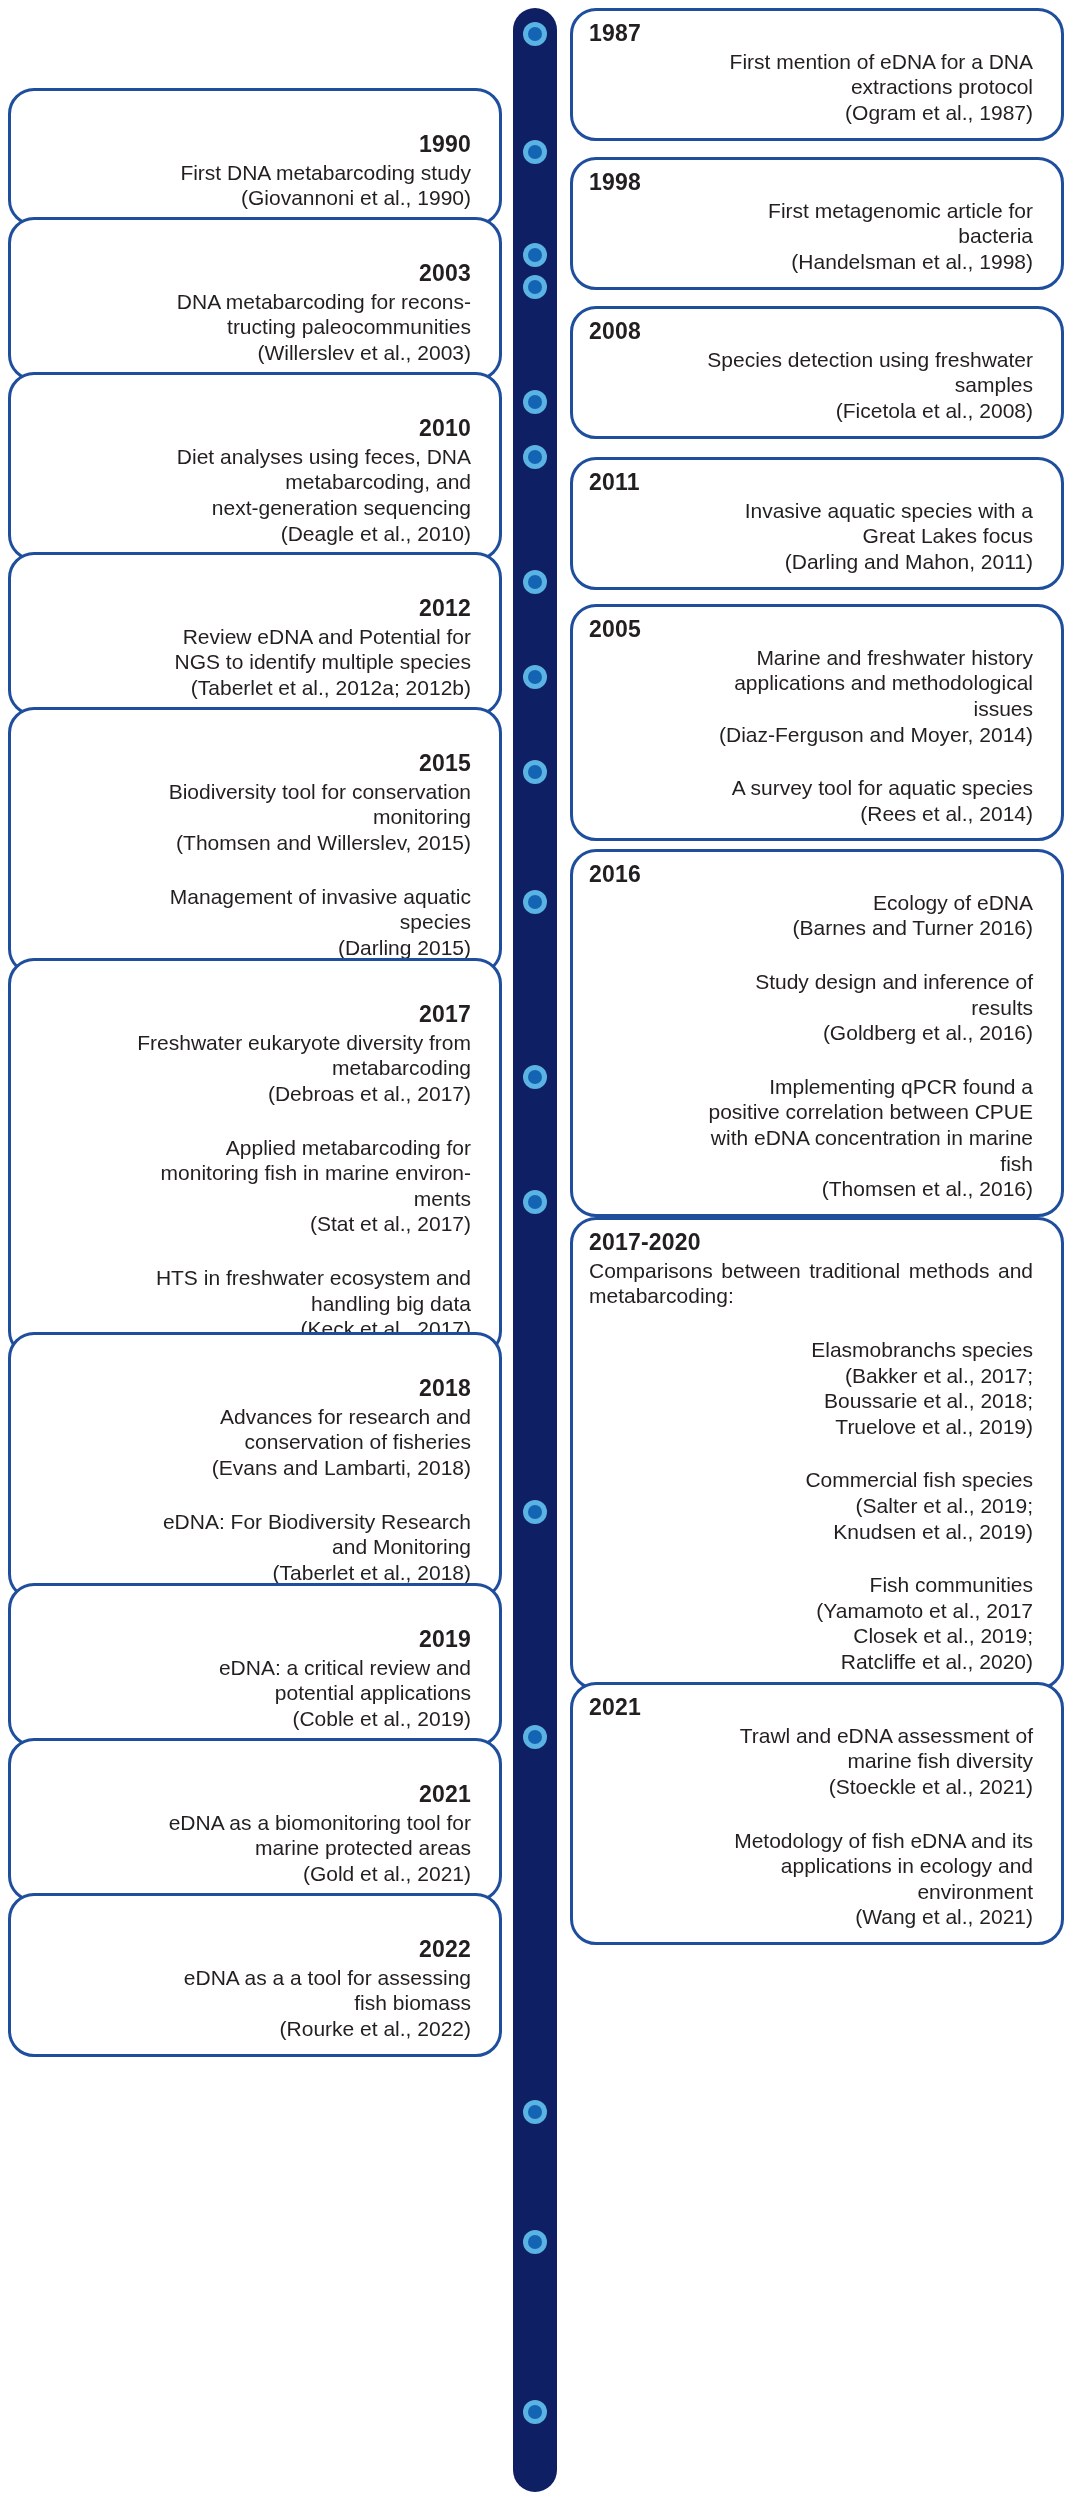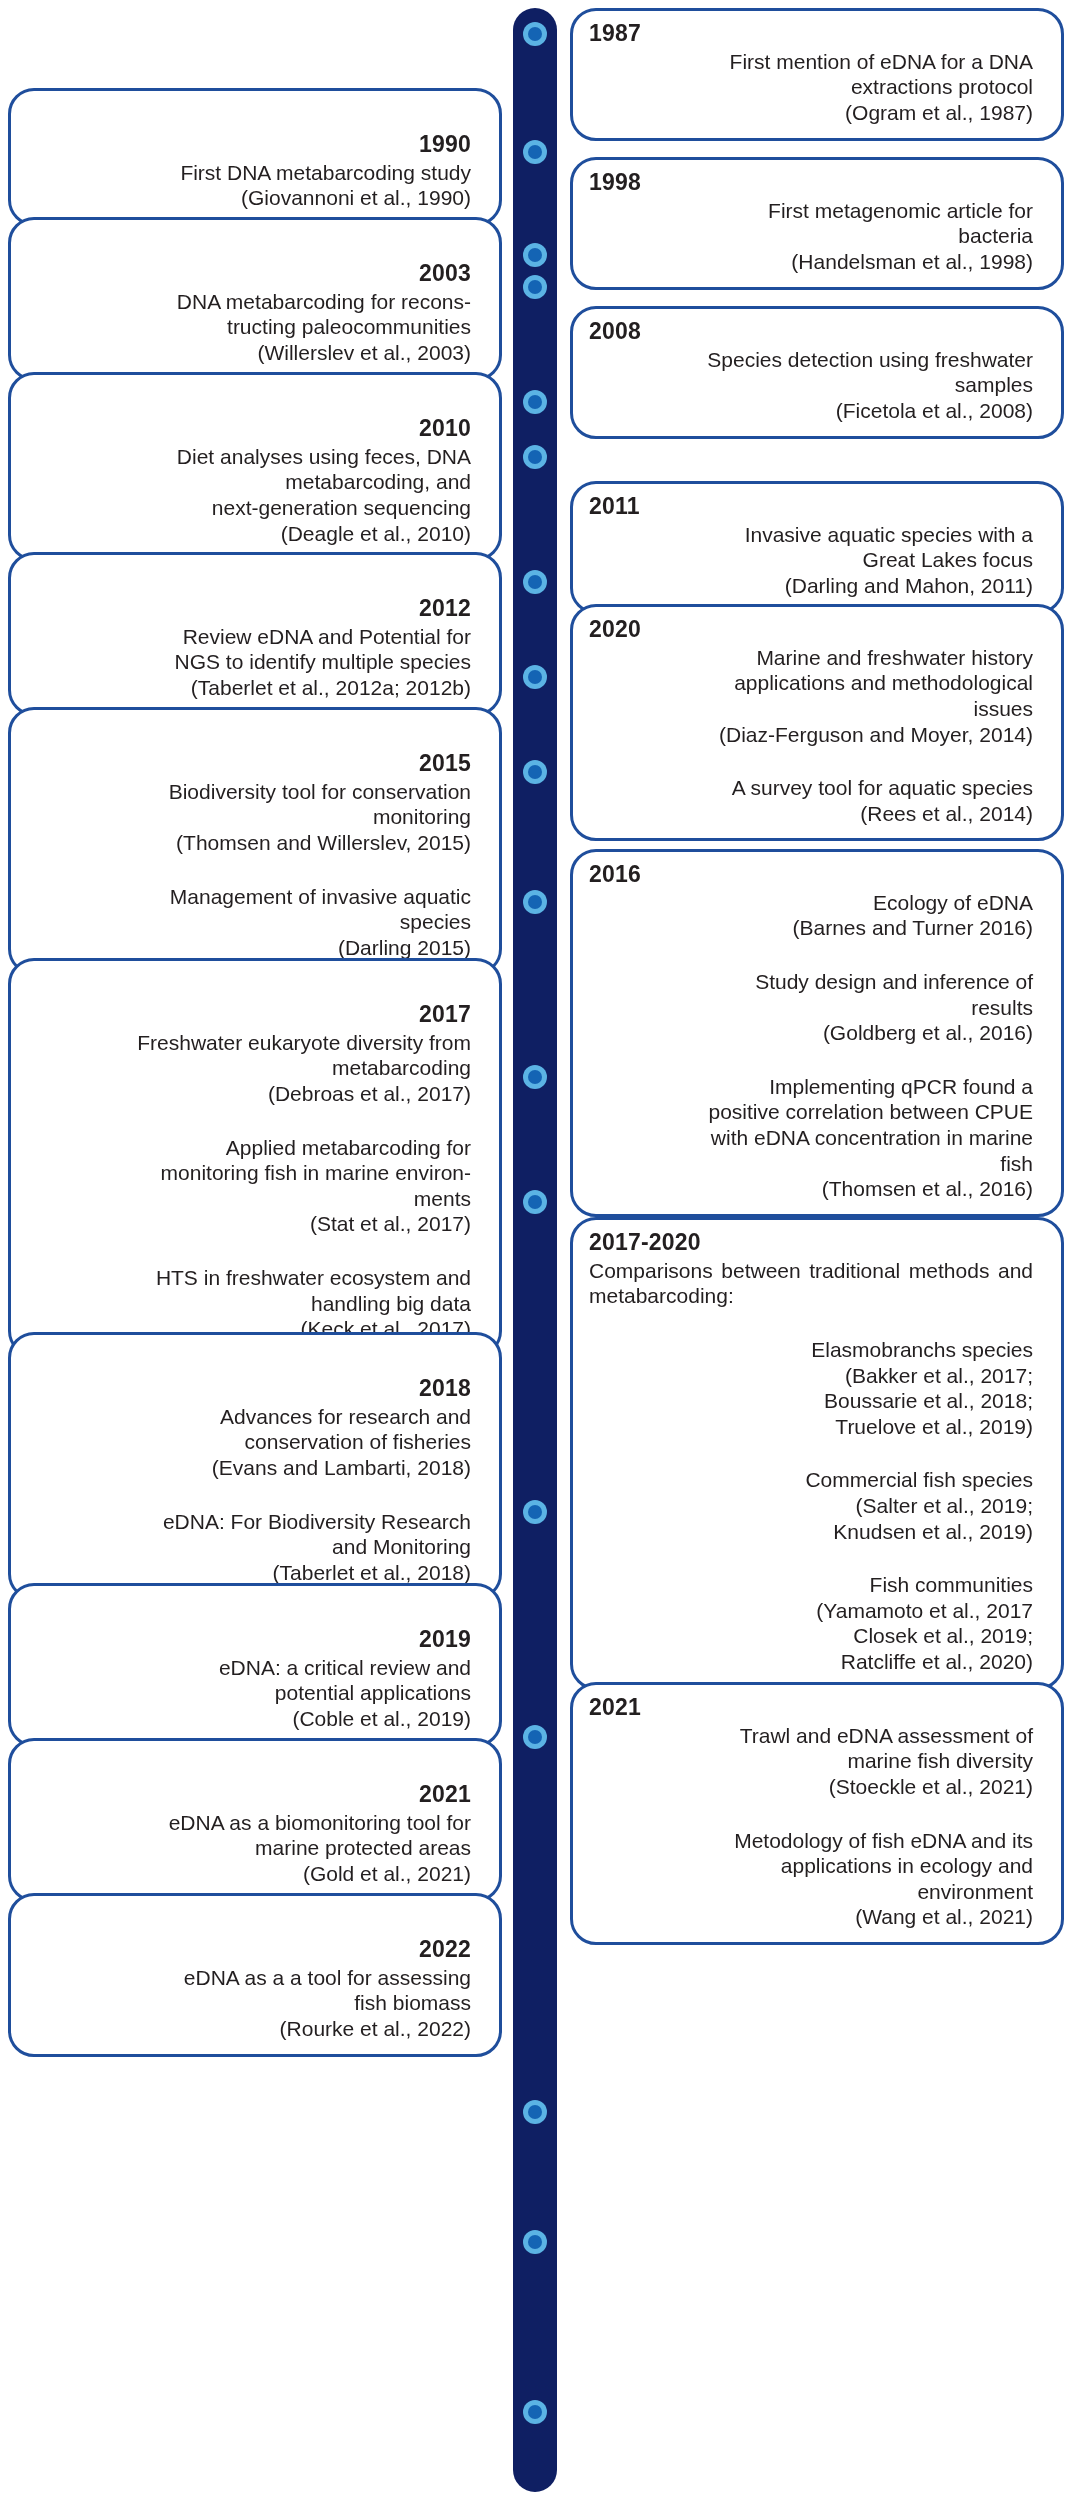--- a/index.html
+++ b/index.html
@@ -223,28 +223,28 @@
         <p class="body-text">First metagenomic article for
 bacteria
 (Handelsman et al., 1998)</p>
       </div>
       <div class="card" style="top: 306px;">
         <div class="year">2008</div>
         <p class="body-text">Species detection using freshwater
 samples
 (Ficetola et al., 2008)</p>
       </div>
-      <div class="card" style="top: 481px;">
+      <div class="card" style="top: 457px;">
         <div class="year">2011</div>
         <p class="body-text">Invasive aquatic species with a
 Great Lakes focus
 (Darling and Mahon, 2011)</p>
       </div>
       <div class="card" style="top: 604px;">
-        <div class="year">2020</div>
+        <div class="year">2005</div>
         <p class="body-text">Marine and freshwater history
 applications and methodological
 issues
 (Diaz-Ferguson and Moyer, 2014)</p>
         <p class="body-text">A survey tool for aquatic species
 (Rees et al., 2014)</p>
       </div>
       <div class="card" style="top: 849px;">
         <div class="year">2016</div>
         <p class="body-text">Ecology of eDNA

